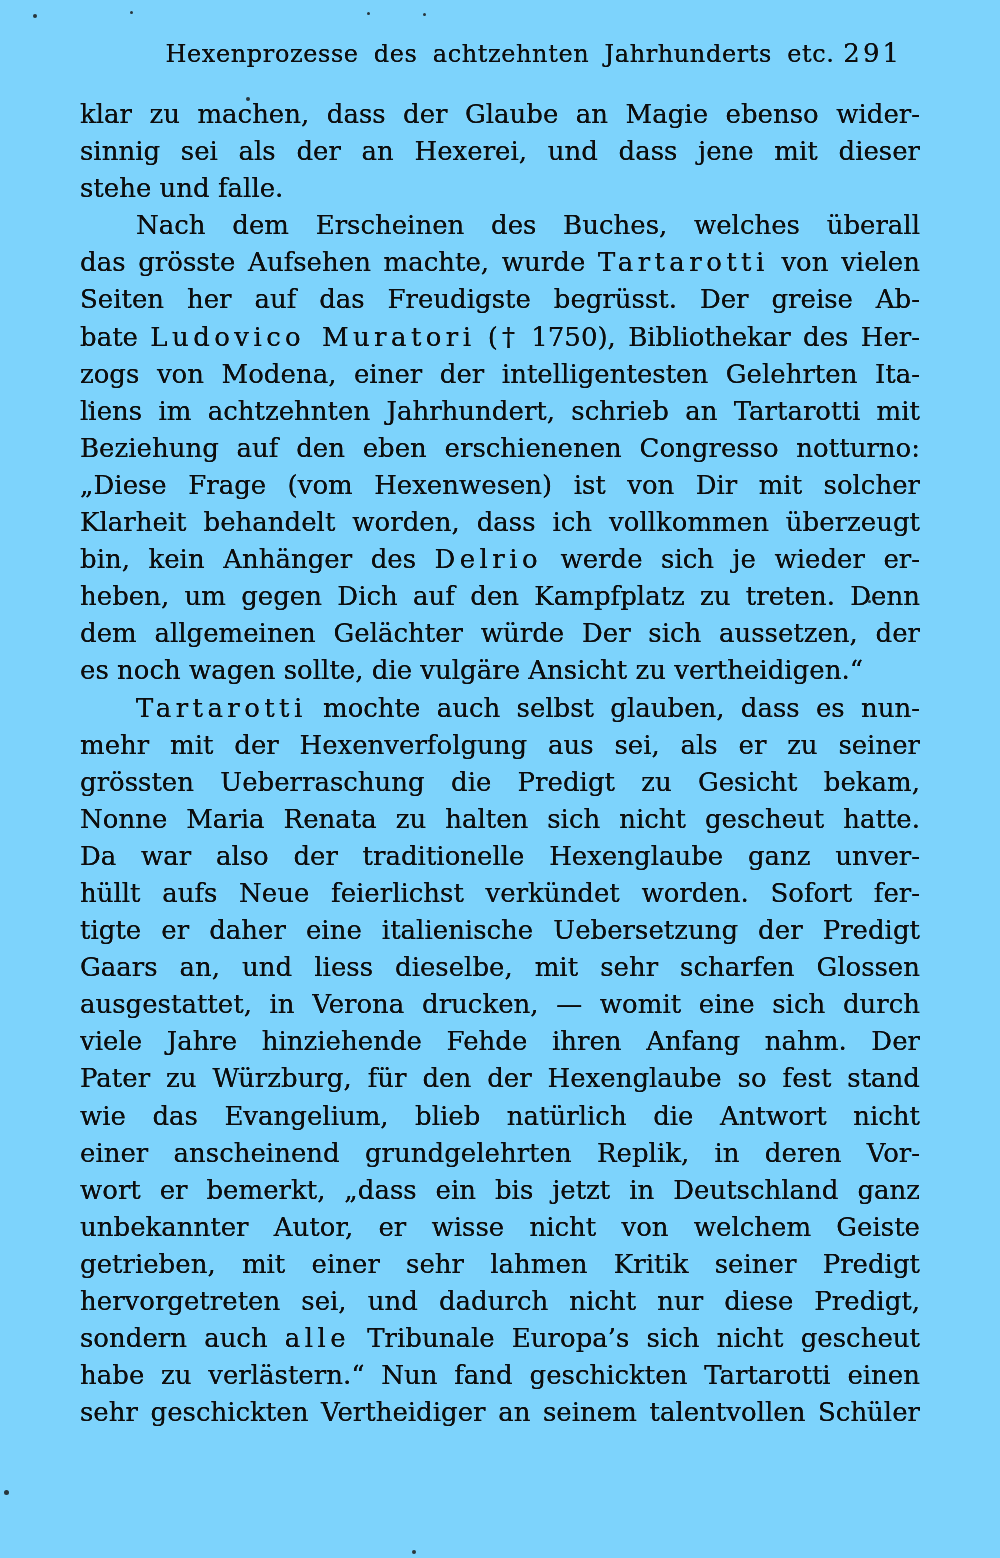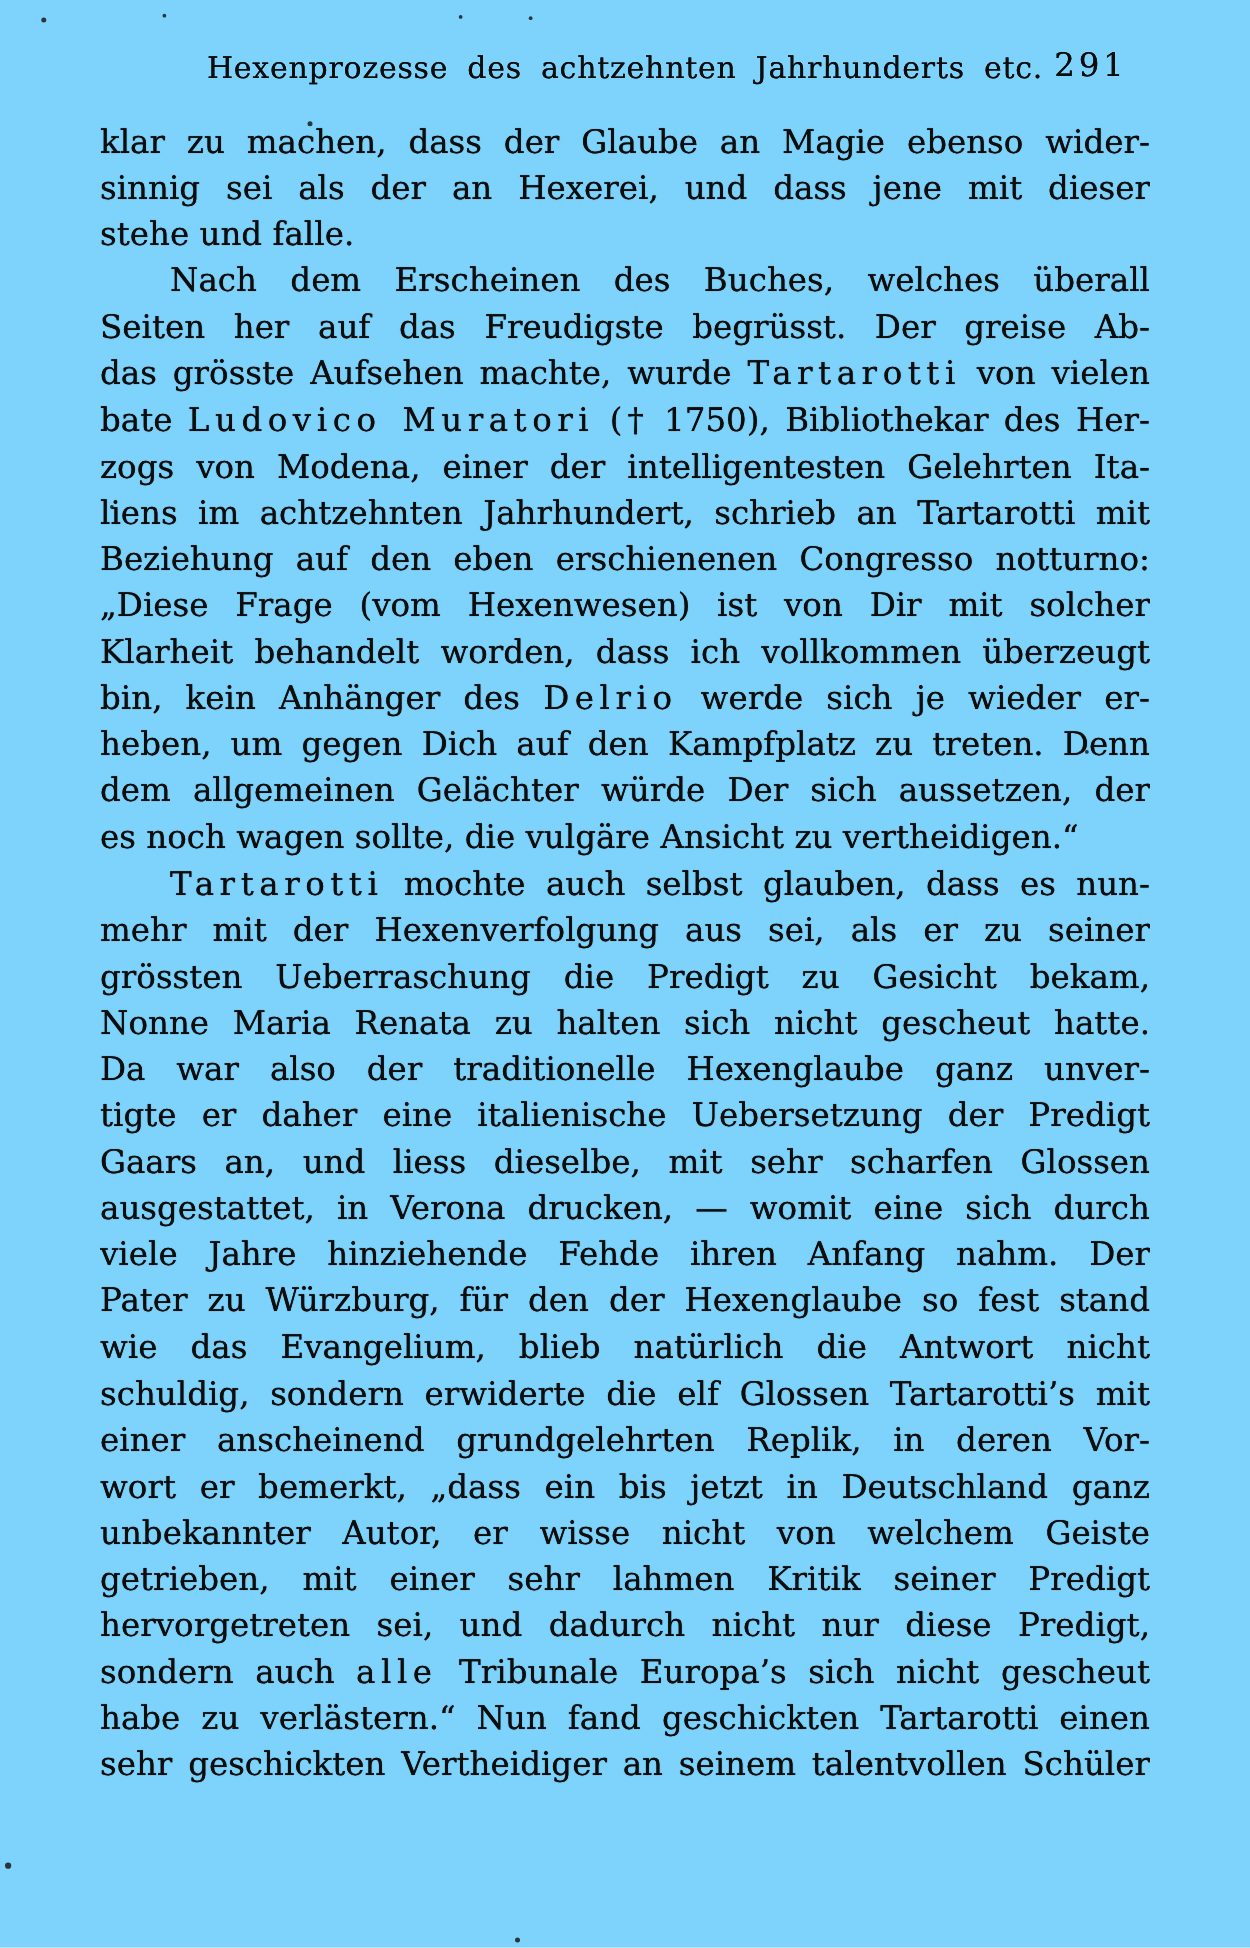--- a/index.html
+++ b/index.html
@@ -70,44 +70,44 @@
 <body>
 
 <div class="page">
   <div class="running-header">Hexenprozesse des achtzehnten Jahrhunderts etc.</div>
   <div class="page-number">291</div>
   <div class="page-body" id="page-body">
       <div class="text-line"><span>klar zu machen, dass der Glaube an Magie ebenso wider-</span></div>
       <div class="text-line"><span>sinnig sei als der an Hexerei, und dass jene mit dieser</span></div>
       <div class="text-line endline"><span>stehe und falle.</span></div>
       <div class="text-line firstline-indent"><span>Nach dem Erscheinen des Buches, welches überall</span></div>
+      <div class="text-line"><span>das grösste Aufsehen machte, wurde </span><span class="sperr">Tartarotti</span><span> von vielen</span></div>
       <div class="text-line"><span>Seiten her auf das Freudigste begrüsst. Der greise Ab-</span></div>
-      <div class="text-line"><span>das grösste Aufsehen machte, wurde </span><span class="sperr">Tartarotti</span><span> von vielen</span></div>
       <div class="text-line"><span>bate </span><span class="sperr">Ludovico Muratori</span><span> († 1750), Bibliothekar des Her-</span></div>
       <div class="text-line"><span>zogs von Modena, einer der intelligentesten Gelehrten Ita-</span></div>
       <div class="text-line"><span>liens im achtzehnten Jahrhundert, schrieb an Tartarotti mit</span></div>
       <div class="text-line"><span>Beziehung auf den eben erschienenen Congresso notturno:</span></div>
       <div class="text-line"><span>„Diese Frage (vom Hexenwesen) ist von Dir mit solcher</span></div>
       <div class="text-line"><span>Klarheit behandelt worden, dass ich vollkommen überzeugt</span></div>
       <div class="text-line"><span>bin, kein Anhänger des </span><span class="sperr">Delrio</span><span> werde sich je wieder er-</span></div>
       <div class="text-line"><span>heben, um gegen Dich auf den Kampfplatz zu treten. Denn</span></div>
       <div class="text-line"><span>dem allgemeinen Gelächter würde Der sich aussetzen, der</span></div>
       <div class="text-line endline"><span>es noch wagen sollte, die vulgäre Ansicht zu vertheidigen.“</span></div>
       <div class="text-line firstline-indent"><span class="sperr">Tartarotti</span><span> mochte auch selbst glauben, dass es nun-</span></div>
       <div class="text-line"><span>mehr mit der Hexenverfolgung aus sei, als er zu seiner</span></div>
       <div class="text-line"><span>grössten Ueberraschung die Predigt zu Gesicht bekam,</span></div>
       <div class="text-line"><span>Nonne Maria Renata zu halten sich nicht gescheut hatte.</span></div>
       <div class="text-line"><span>Da war also der traditionelle Hexenglaube ganz unver-</span></div>
+      <div class="text-line"><span>hüllt aufs Neue feierlichst verkündet worden. Sofort fer-</span></div>
       <div class="text-line"><span>tigte er daher eine italienische Uebersetzung der Predigt</span></div>
       <div class="text-line"><span>Gaars an, und liess dieselbe, mit sehr scharfen Glossen</span></div>
       <div class="text-line"><span>ausgestattet, in Verona drucken, — womit eine sich durch</span></div>
       <div class="text-line"><span>viele Jahre hinziehende Fehde ihren Anfang nahm. Der</span></div>
       <div class="text-line"><span>Pater zu Würzburg, für den der Hexenglaube so fest stand</span></div>
       <div class="text-line"><span>wie das Evangelium, blieb natürlich die Antwort nicht</span></div>
-      <div class="text-line"><span>schuldig, sondern erwiderte die elf Glossen Tartarotti’s mit</span></div>
       <div class="text-line"><span>einer anscheinend grundgelehrten Replik, in deren Vor-</span></div>
       <div class="text-line"><span>wort er bemerkt, „dass ein bis jetzt in Deutschland ganz</span></div>
       <div class="text-line"><span>unbekannter Autor, er wisse nicht von welchem Geiste</span></div>
       <div class="text-line"><span>getrieben, mit einer sehr lahmen Kritik seiner Predigt</span></div>
       <div class="text-line"><span>hervorgetreten sei, und dadurch nicht nur diese Predigt,</span></div>
       <div class="text-line"><span>sondern auch </span><span class="sperr">alle</span><span> Tribunale Europa’s sich nicht gescheut</span></div>
       <div class="text-line"><span>habe zu verlästern.“ Nun fand geschickten Tartarotti einen</span></div>
       <div class="text-line"><span>sehr geschickten Vertheidiger an seinem talentvollen Schüler</span></div>
     </div>
 <span class="speckle" style="left: 33px; top: 14px; width: 4px; height: 4px;"></span>

